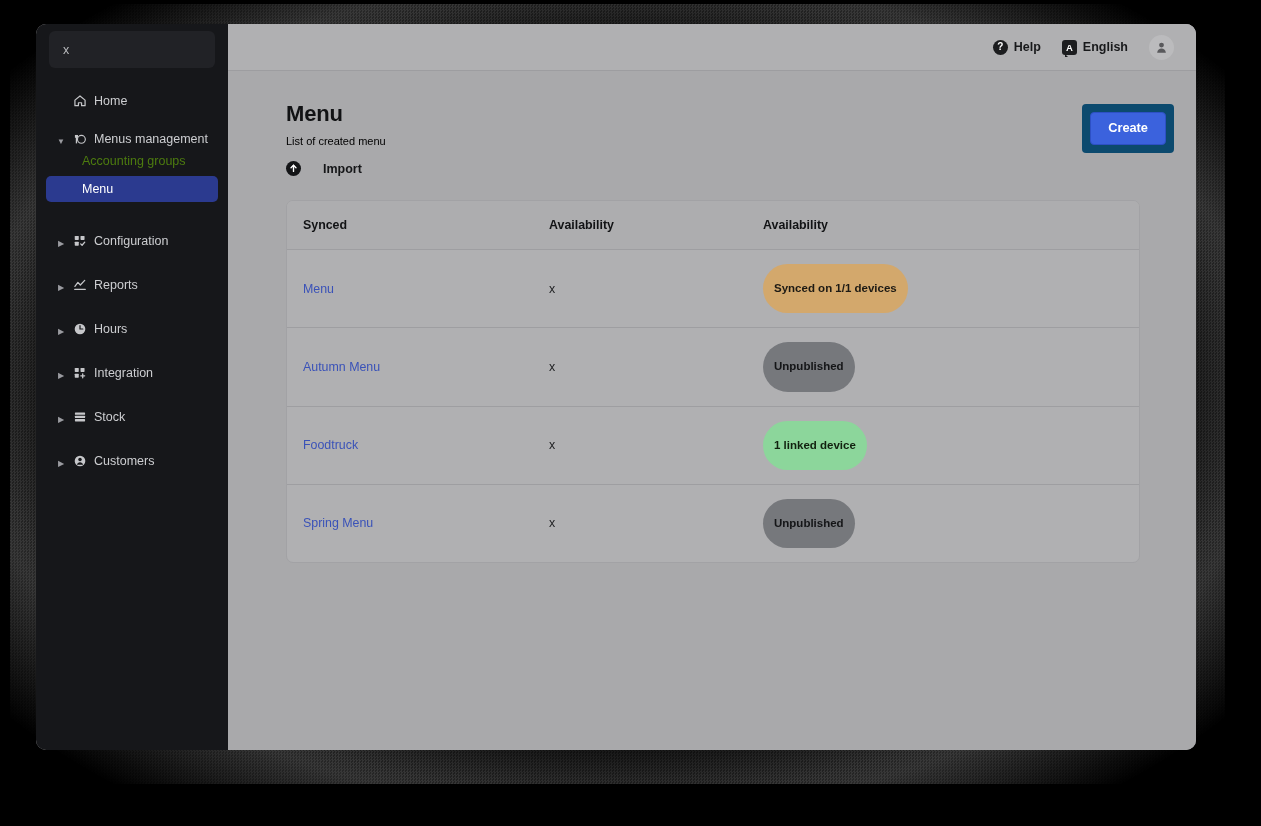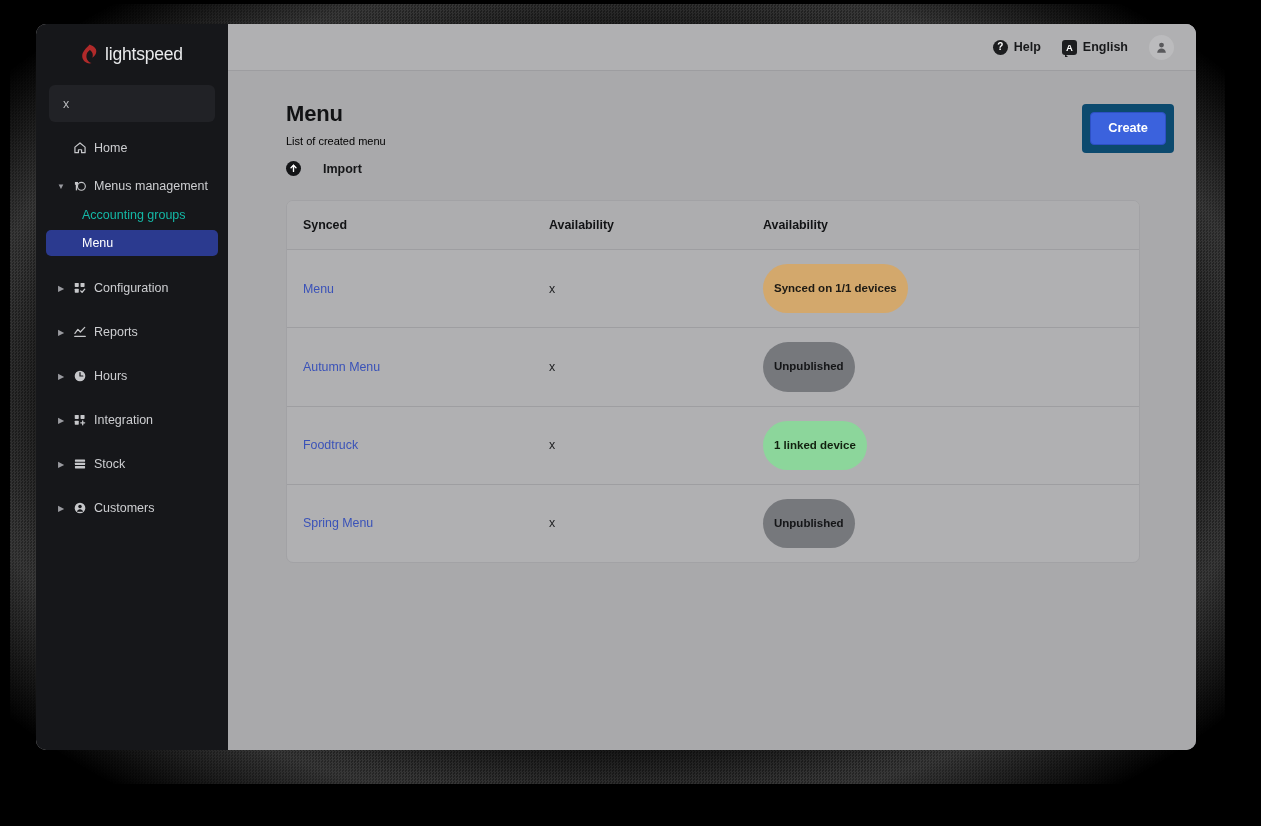--- a/index.html
+++ b/index.html
@@ -90,21 +90,21 @@
     align-items: center;
     padding: 0 14px;
     font-size: 12.5px;
     color: #b9babd;
   }
 
   .nav { padding: 4px 0 0 0; }
 
   .nav-item {
     display: flex;
-    align-items: center;
+    align-items: flex-end;
     height: 28px;
     margin: 0 10px 0 10px;
     padding-left: 8px;
     border-radius: 5px;
     font-size: 12.5px;
     color: #cdced1;
     cursor: pointer;
     white-space: nowrap;
   }
   .nav-item.group-gap { margin-top: 6px; }
@@ -130,21 +130,21 @@
   .nav-item .lbl { padding-left: 2px; }
 
   .nav-sub {
     display: flex;
     align-items: center;
     height: 26px;
     margin: 2px 10px;
     padding-left: 36px;
     border-radius: 5px;
     font-size: 12.5px;
-    color: #14b8a6;
+    color: #4d7c0f;
     cursor: pointer;
   }
   .nav-sub.active {
     background: #2b3a8f;
     color: #ffffff;
   }
 
   .nav-spacer { height: 10px; }
 
   
@@ -331,28 +331,20 @@
 <body>
 
 <div id="backdrop">
   <div class="dither"></div>
 </div>
 
 <div id="window">
 
   <aside id="sidebar">
 
-    <div class="brand">
-      <span class="flame">
-        <svg width="17" height="20" viewBox="0 0 17 20">
-          <path d="M8.6 0.6 C5.2 4.4 1.2 7.6 1.2 12.1 C1.2 16.2 4.5 19.4 8.6 19.4 C9.3 19.4 10 19.3 10.6 19.1 C7.6 18.2 5.4 15.5 5.4 12.2 C5.4 9.6 6.8 7.4 8.9 6.1 C10.6 7.2 11.8 9.1 11.8 11.3 C11.8 12.2 11.6 13 11.2 13.7 C13.6 12.4 15.3 9.9 15.3 7.2 C15.3 4.2 12.5 2.4 8.6 0.6 Z" fill="#b02a2a"></path>
-        </svg>
-      </span>
-      <span class="wordmark">lightspeed</span>
-    </div>
 
     <div class="search-wrap">
       <div class="search-box">
         <span>x</span>
       </div>
     </div>
 
     <nav class="nav">
 
       <div class="nav-item">

